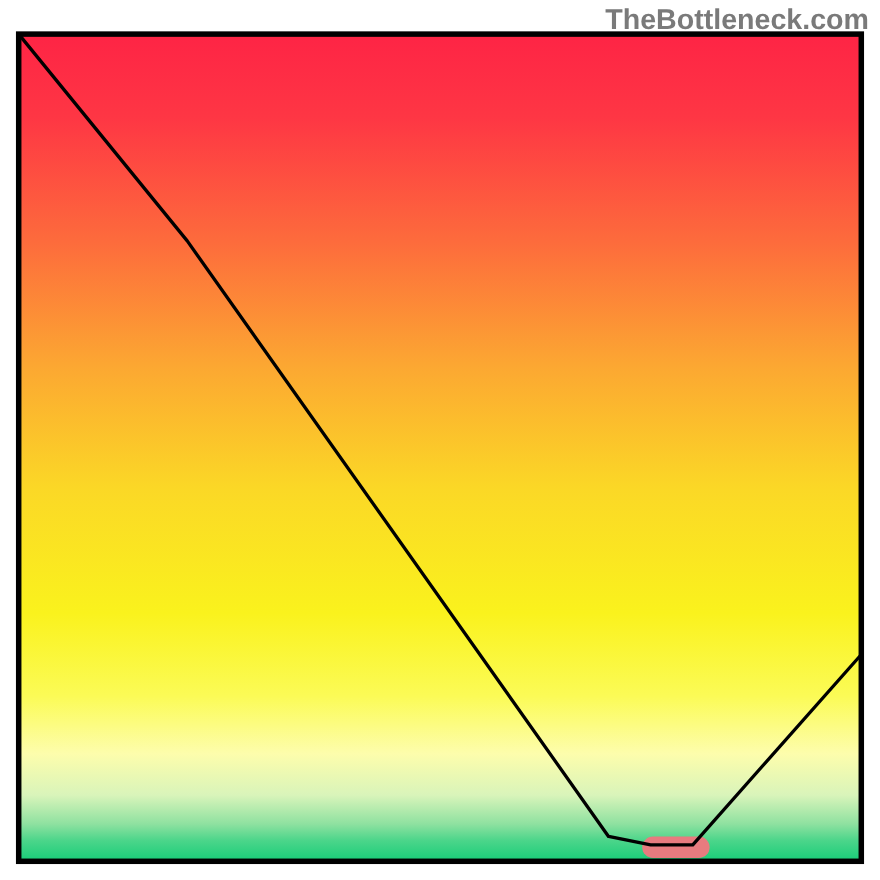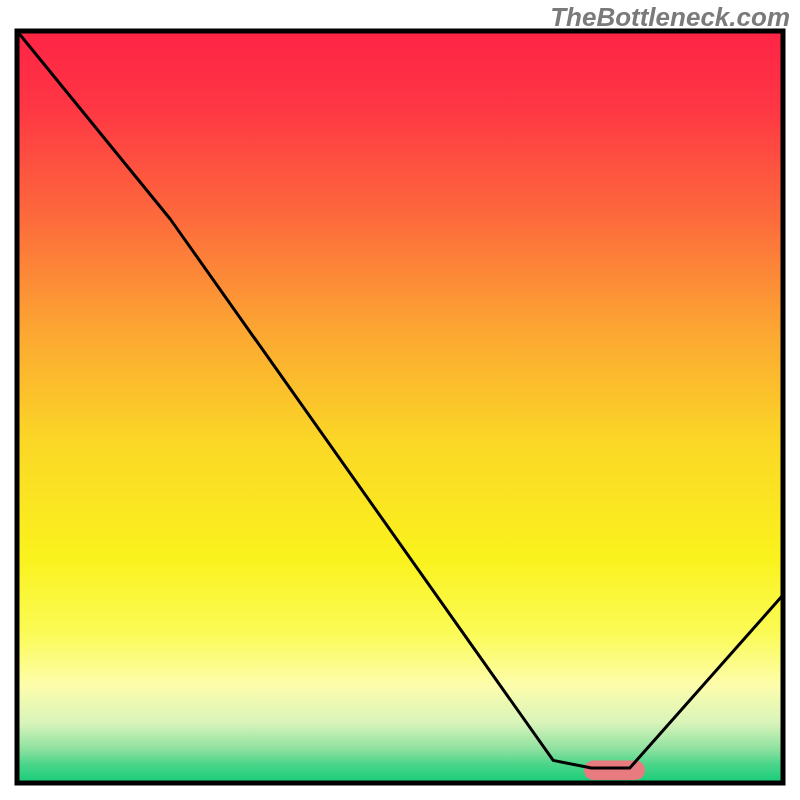--- a/index.html
+++ b/index.html
@@ -7,21 +7,20 @@
     padding: 0;
     width: 800px;
     height: 800px;
     background: #ffffff;
     font-family: Arial, Helvetica, sans-serif;
   }
   .frame {
     position: relative;
     width: 800px;
     height: 800px;
-    font-style: italic;
   }
   .watermark {
     position: absolute;
     top: 2px;
     right: 10px;
     font-size: 26px;
     font-weight: bold;
     color: #7a7a7a;
     letter-spacing: 0px;
     font-family: Arial, sans-serif;

